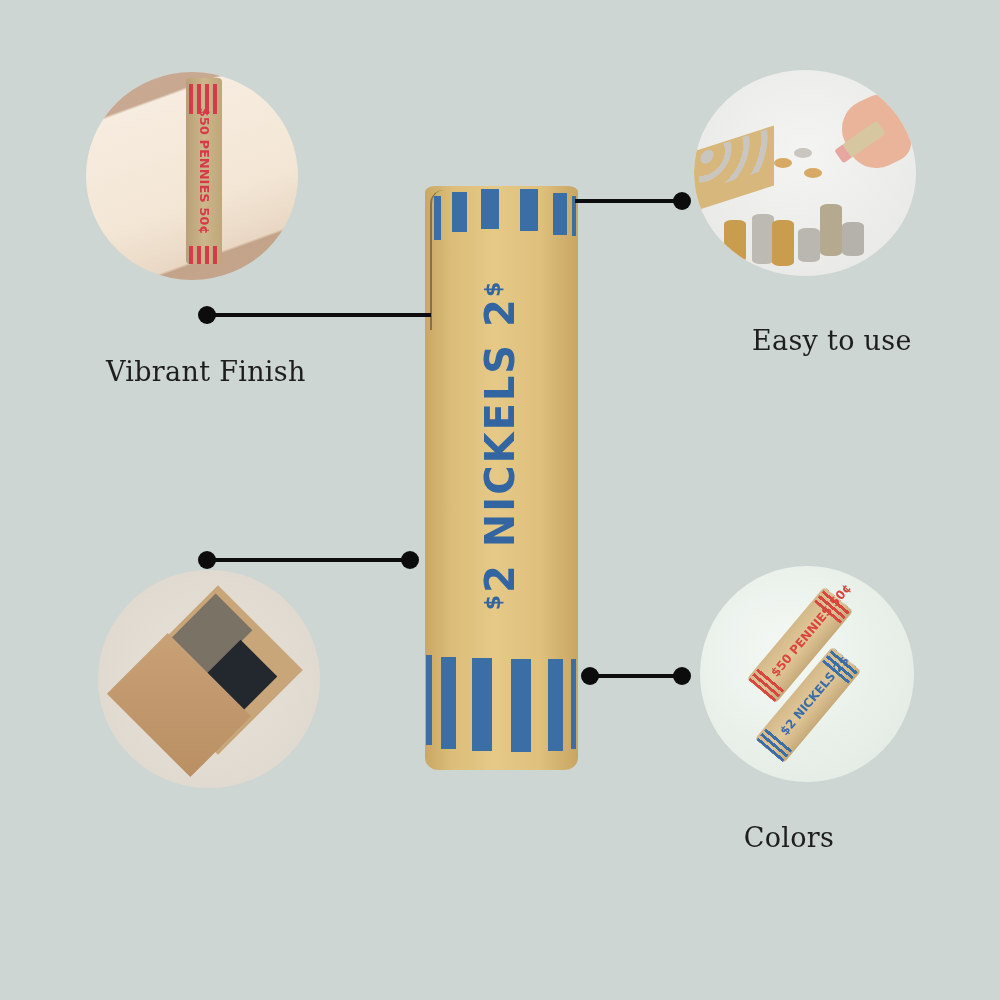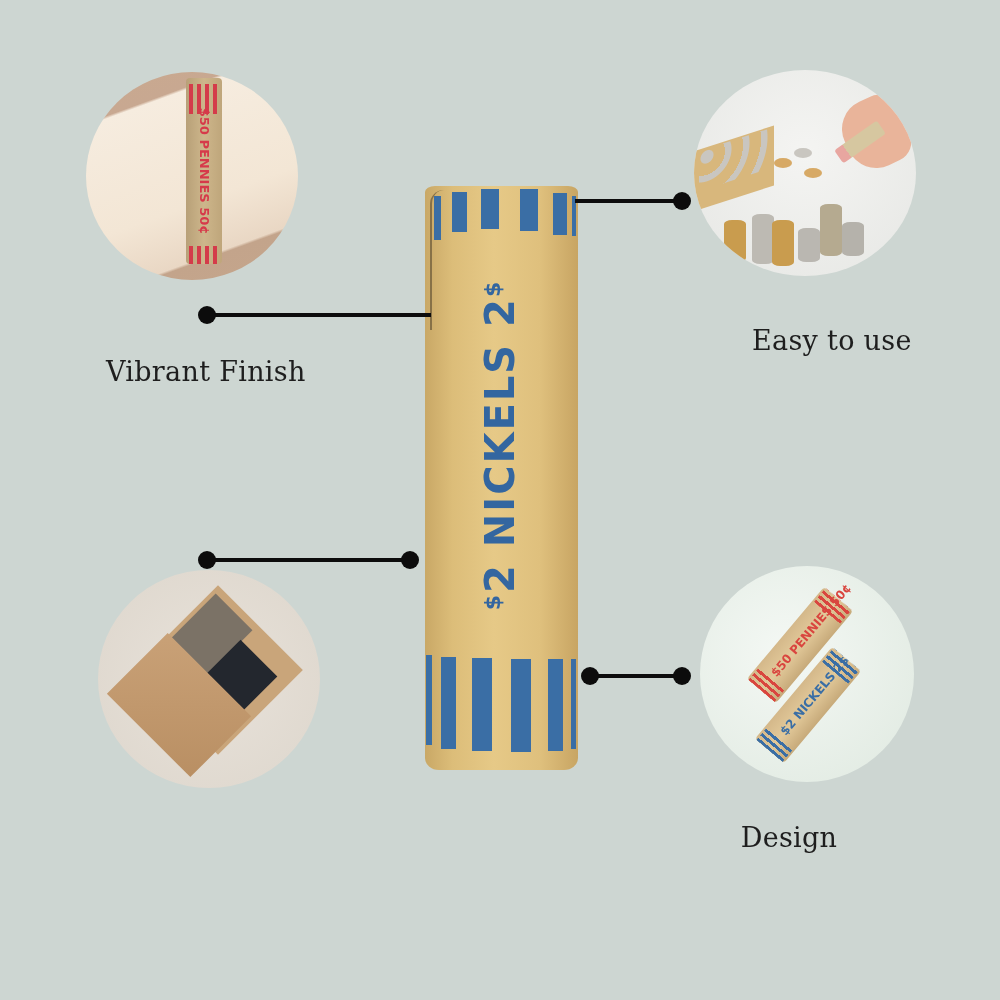--- a/index.html
+++ b/index.html
@@ -111,14 +111,14 @@
 <div class="line" style="left:590px;top:674px;width:92px;"></div>
 <div class="dot" style="left:581px;top:667px;"></div>
 <div class="dot" style="left:673px;top:667px;"></div>
 
 <div class="label" style="left:106px;top:352px;">Vibrant Finish</div>
 <div class="label" style="left:752px;top:321px;">Easy to use</div>
 
 <div class="label" style="left:112px;top:818px;width:200px;">
 </div>
 <div class="label" style="left:684px;top:818px;width:210px;">
-  <div>Design</div>
+  <div>Colors</div>
 </div>
 
 </body></html>

